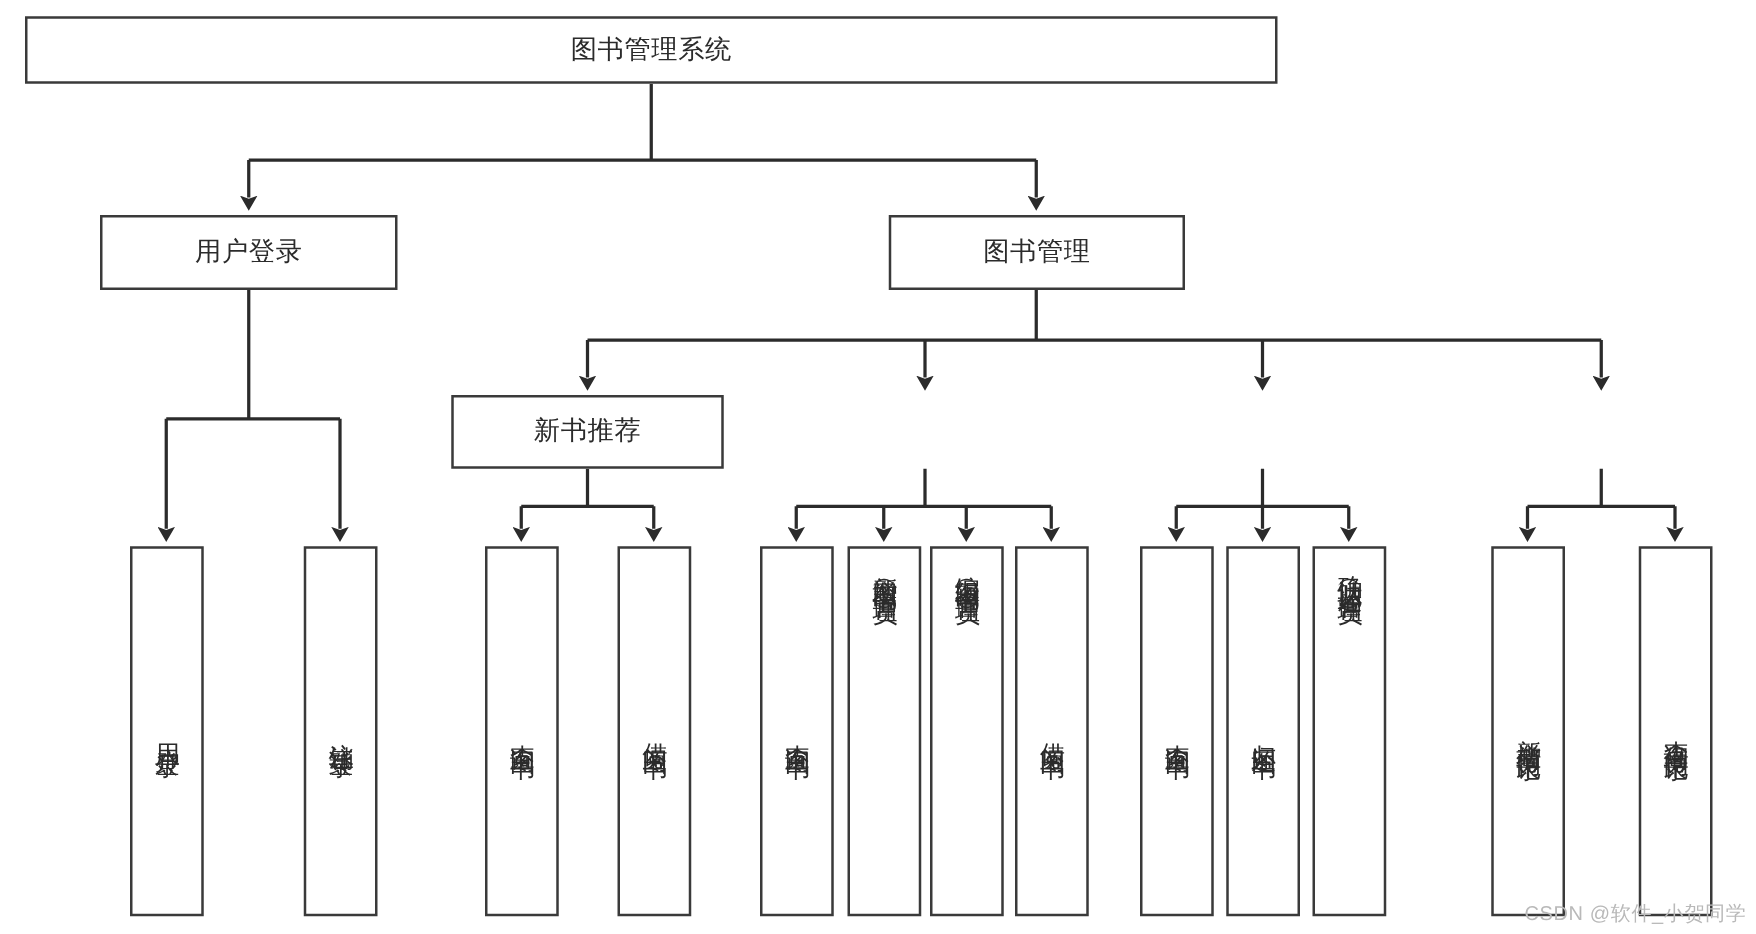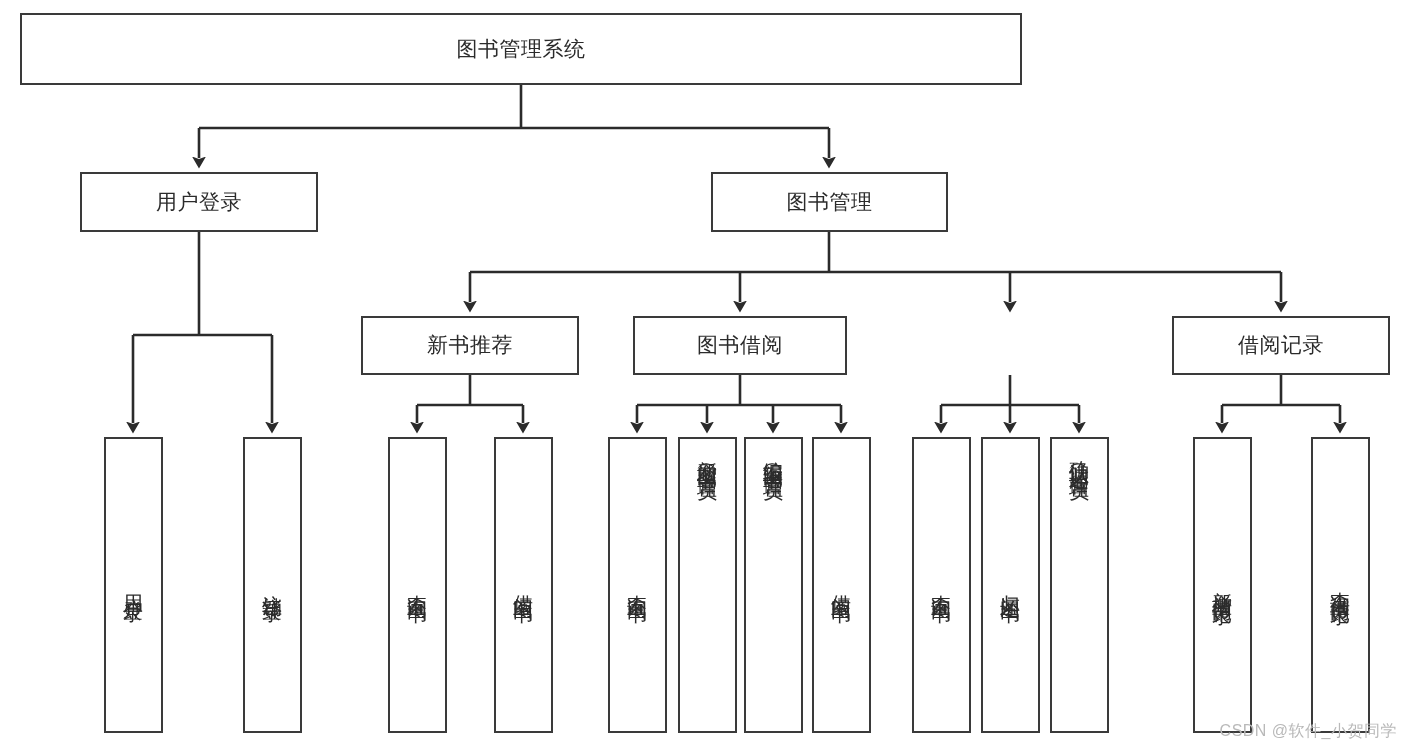--- a/index.html
+++ b/index.html
@@ -119,44 +119,38 @@
       <path d="M1010,405 L1010,423" marker-end="url(#arrow)"></path>
       <path d="M1079,405 L1079,423" marker-end="url(#arrow)"></path>
 
       <path d="M1281,375 L1281,405"></path>
       <path d="M1222,405 L1340,405"></path>
       <path d="M1222,405 L1222,423" marker-end="url(#arrow)"></path>
       <path d="M1340,405 L1340,423" marker-end="url(#arrow)"></path>
     </g>
   </svg>
 
-  <div class="node" style="left:20px; top:13px; width:1002px; height:72px;">
+  <div class="node" style="left:20px; top:13px; width:1002px; height:54px;">
     <span class="node-label">图书管理系统</span>
   </div>
 
   <div class="node" style="left:80px; top:172px; width:238px; height:60px;">
     <span class="node-label">用户登录</span>
   </div>
 
   <div class="node" style="left:361px; top:316px; width:218px; height:59px;">
     <span class="node-label">新书推荐</span>
   </div>
 
   <div class="node" style="left:711px; top:172px; width:237px; height:60px;">
     <span class="node-label">图书管理</span>
   </div>
 
-  <div class="node" style="left:633px; top:316px; width:214px; height:59px;">
-    <span class="node-label">图书借阅</span>
-  </div>
-
-
-  <div class="node" style="left:1172px; top:316px; width:218px; height:59px;">
-    <span class="node-label">借阅记录</span>
-  </div>
+
+
 
   <div class="node leaf centered" style="left:104px; top:437px; width:59px; height:296px;">
     <span class="node-label">用户登录</span>
   </div>
 
   <div class="node leaf centered" style="left:243px; top:437px; width:59px; height:296px;">
     <span class="node-label">注销登录</span>
   </div>
 
   <div class="node leaf centered" style="left:388px; top:437px; width:59px; height:296px;">

